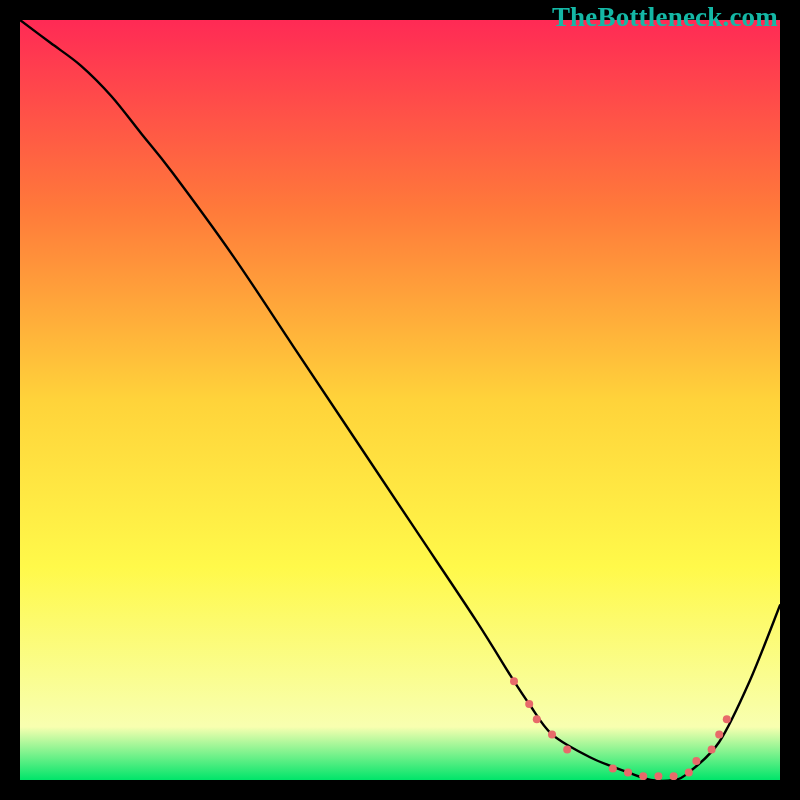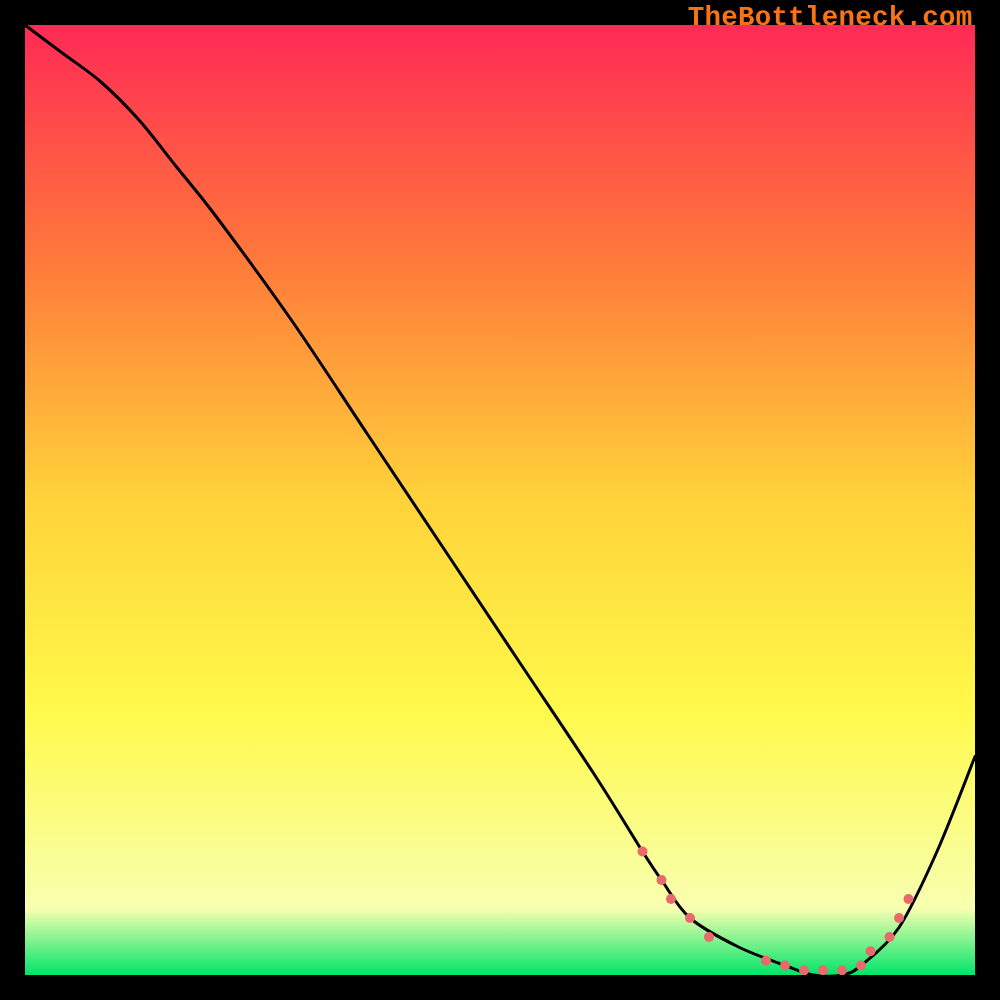--- a/index.html
+++ b/index.html
@@ -22,24 +22,24 @@
     position: absolute;
     left: 0;
     top: 0;
     width: 760px;
     height: 760px;
   }
   .watermark {
     position: absolute;
     top: 2px;
     right: 22px;
-    font-family: Liberation Mono, monospace;
-    font-size: 22px;
+    font-family: Liberation Serif, serif;
+    font-size: 27px;
     font-weight: bold;
-    color: #f97316;
+    color: #14b8a6;
     letter-spacing: 0.2px;
   }
   svg { display: block; }
 </style>
 </head>
 <body>
 
 <div class="frame">
   <svg class="plot" viewBox="0 0 760 760">
     <defs>

